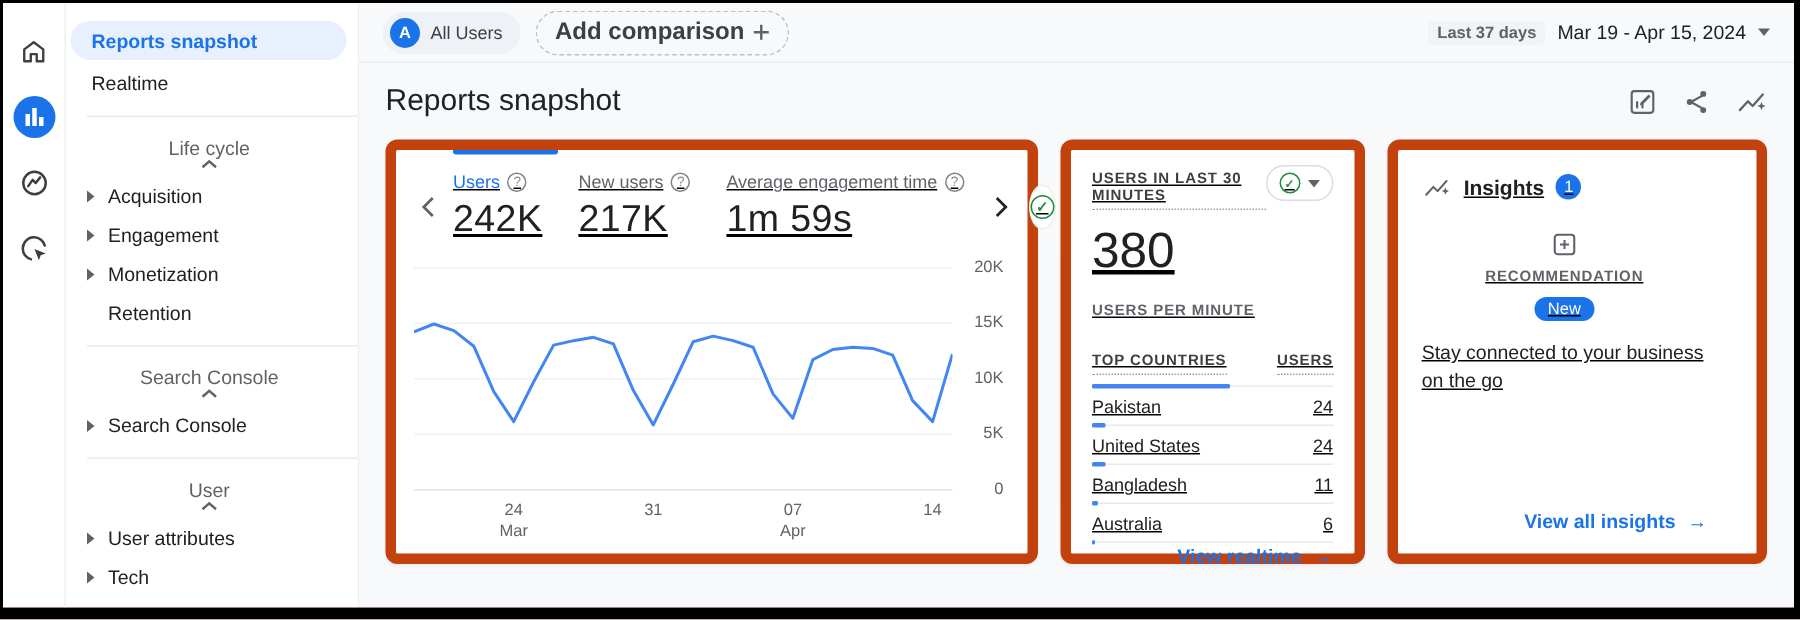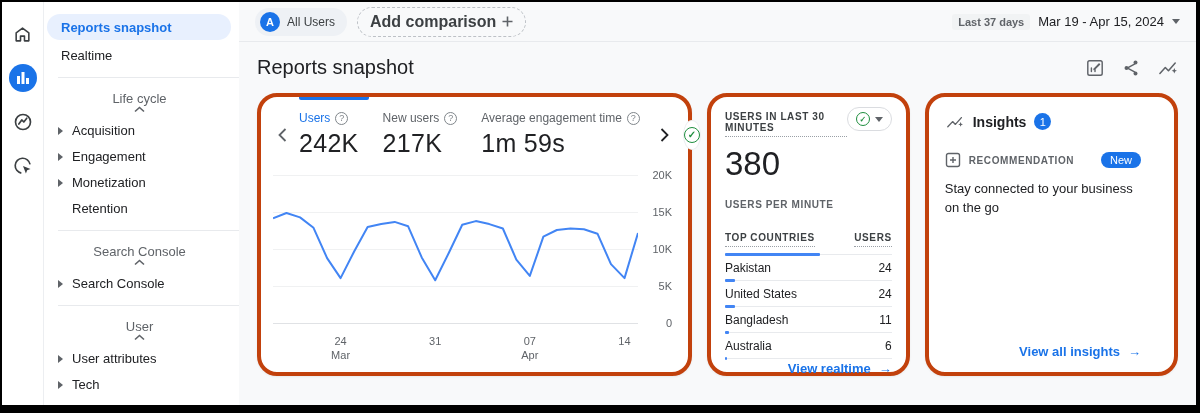--- a/index.html
+++ b/index.html
@@ -32,21 +32,21 @@
   .date-badge { background:#f1f3f4; color:#5f6368; font-size:11px; font-weight:bold; padding:2px 6px; border-radius:3px; }
   .date-range { font-size:13px; color:#202124; }
   .caret-down { width:0; height:0; border-left:4px solid transparent; border-right:4px solid transparent; border-top:5px solid #5f6368; }
 
   .header-row { display:flex; align-items:center; padding:14px 18px 12px 18px; }
   .page-title { font-size:20px; color:#202124; }
   .header-icons { margin-left:auto; display:flex; align-items:center; gap:18px; }
   .hicon { cursor:pointer; display:flex; }
 
   .cards { display:flex; gap:15px; padding:2px 18px 0 18px; align-items:stretch; }
-  .card { background:#fff; border:4px solid #c2410c; border-radius:20px; box-shadow:0 1px 2px rgba(60,64,67,.08); position:relative; }
+  .card { background:#fff; border:7px solid #c2410c; border-radius:8px; box-shadow:0 1px 2px rgba(60,64,67,.08); position:relative;text-decoration:underline; }
 
   
   .card-overview { width:435px; height:283px; padding:14px 14px 8px 12px; display:flex; flex-direction:column; }
   .tab-indicator { position:absolute; top:0; left:38px; width:70px; height:3px; background:#1a73e8; border-radius:0 0 2px 2px; }
   .metric-row { display:flex; align-items:center; }
   .car-chevron { width:18px; display:flex; align-items:center; justify-content:center; cursor:pointer; flex-shrink:0; }
   .metric { margin-left:8px; margin-right:16px; }
   .metric-label { font-size:12px; color:#5f6368; display:flex; align-items:center; gap:5px; white-space:nowrap; cursor:pointer; }
   .metric.active .metric-label-text { color:#1a73e8; }
   .metric-value { font-size:25px; color:#202124; margin-top:4px; letter-spacing:.3px; }
@@ -81,21 +81,21 @@
   .ctry-track { height:2px; border-bottom:1px solid #e8eaed; }
   .ctry-bar { height:3px; background:#4285f4; margin-bottom:-2px; border-radius:1px; }
   .link-row { margin-top:auto; text-align:right; }
   .blue-link { color:#1a73e8; font-size:13px; font-weight:bold; text-decoration:none; cursor:pointer; display:inline-flex; align-items:center; gap:8px; }
 
   
   .card-insights { width:263px; height:283px; padding:16px 33px 12px 16px; display:flex; flex-direction:column; }
   .ins-head { display:flex; align-items:center; gap:8px; }
   .ins-title { font-size:14px; color:#202124; font-weight:bold; }
   .ins-badge { width:17px; height:17px; border-radius:50%; background:#1a73e8; color:#fff; font-size:11px; display:flex; align-items:center; justify-content:center; }
-  .rec-row { display:flex; align-items:center; gap:8px; margin-top:22px; }
+  .rec-row { display:flex; align-items:center; gap:8px; margin-top:22px;flex-direction:column; }
   .rec-label { font-size:10px; letter-spacing:.6px; color:#5f6368; font-weight:bold; flex:1; }
   .new-badge { background:#1a73e8; color:#fff; font-size:11px; padding:2px 9px; border-radius:10px; }
   .ins-msg { font-size:13px; color:#202124; line-height:1.45; margin-top:12px; }
 </style>
 </head>
 <body>
 
 <div class="frame">
 
   <div class="rail">

